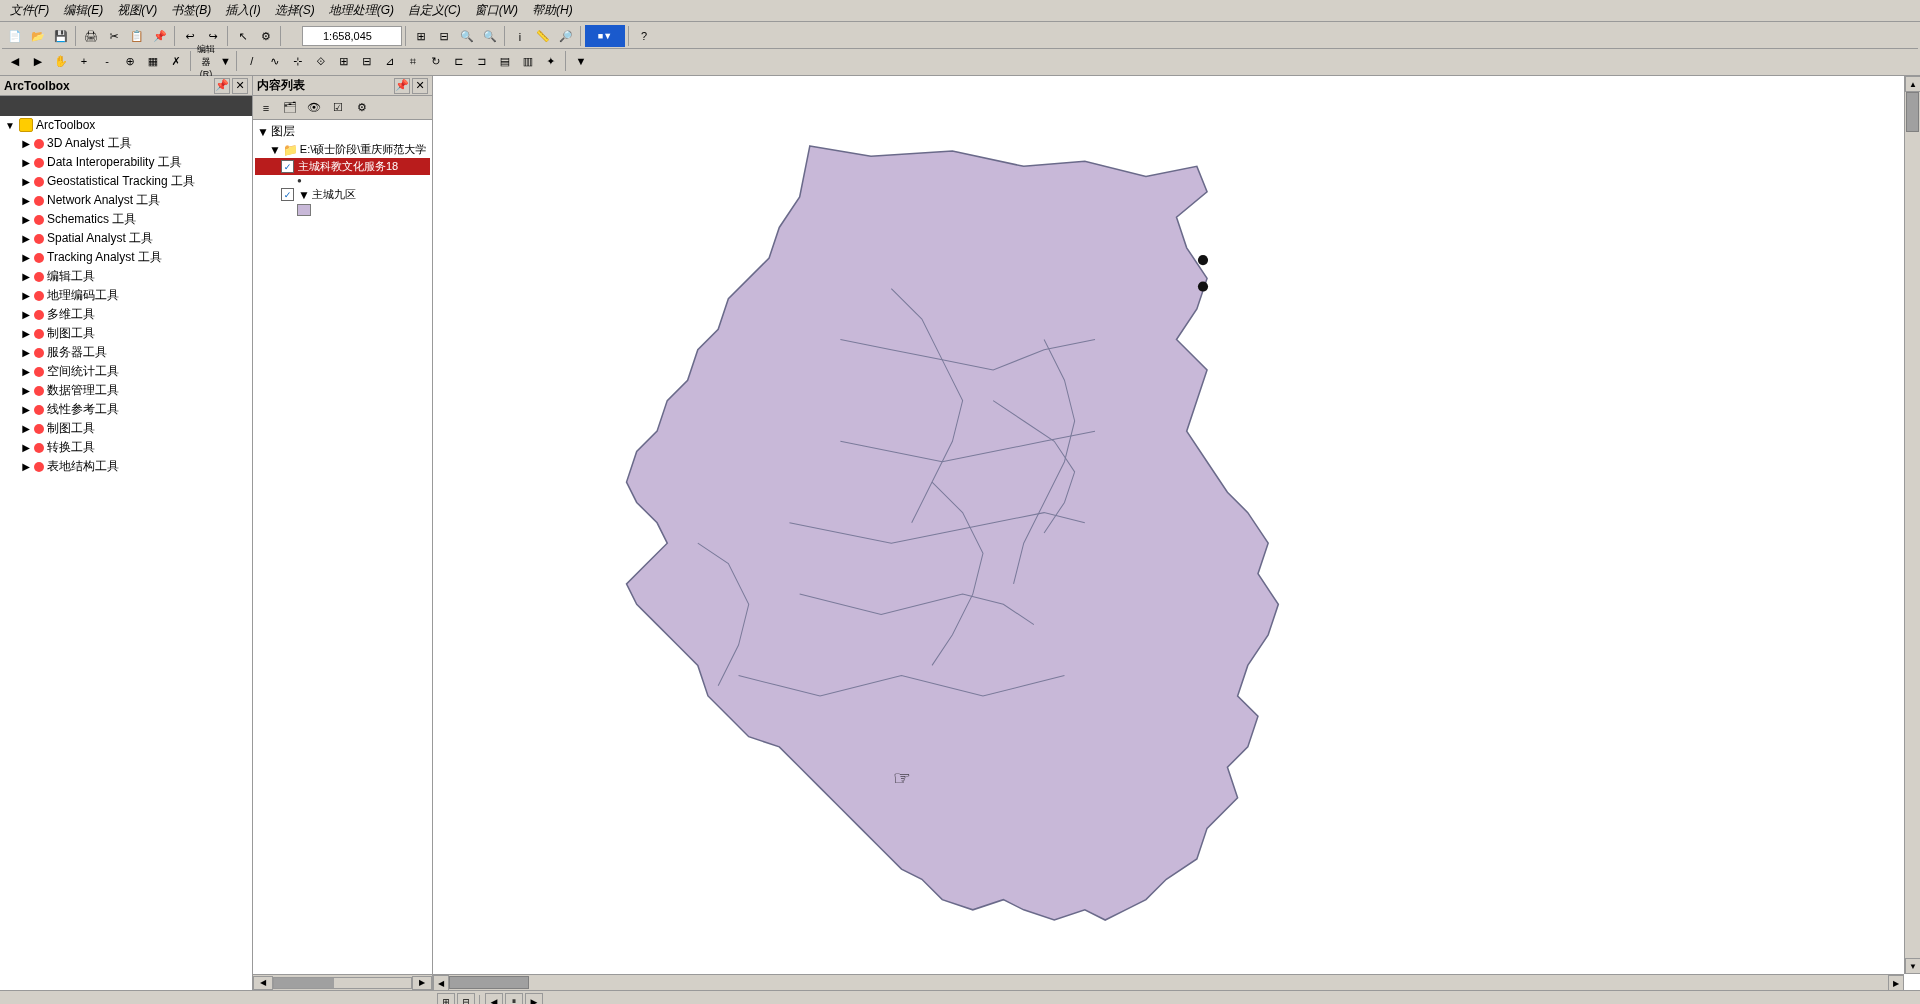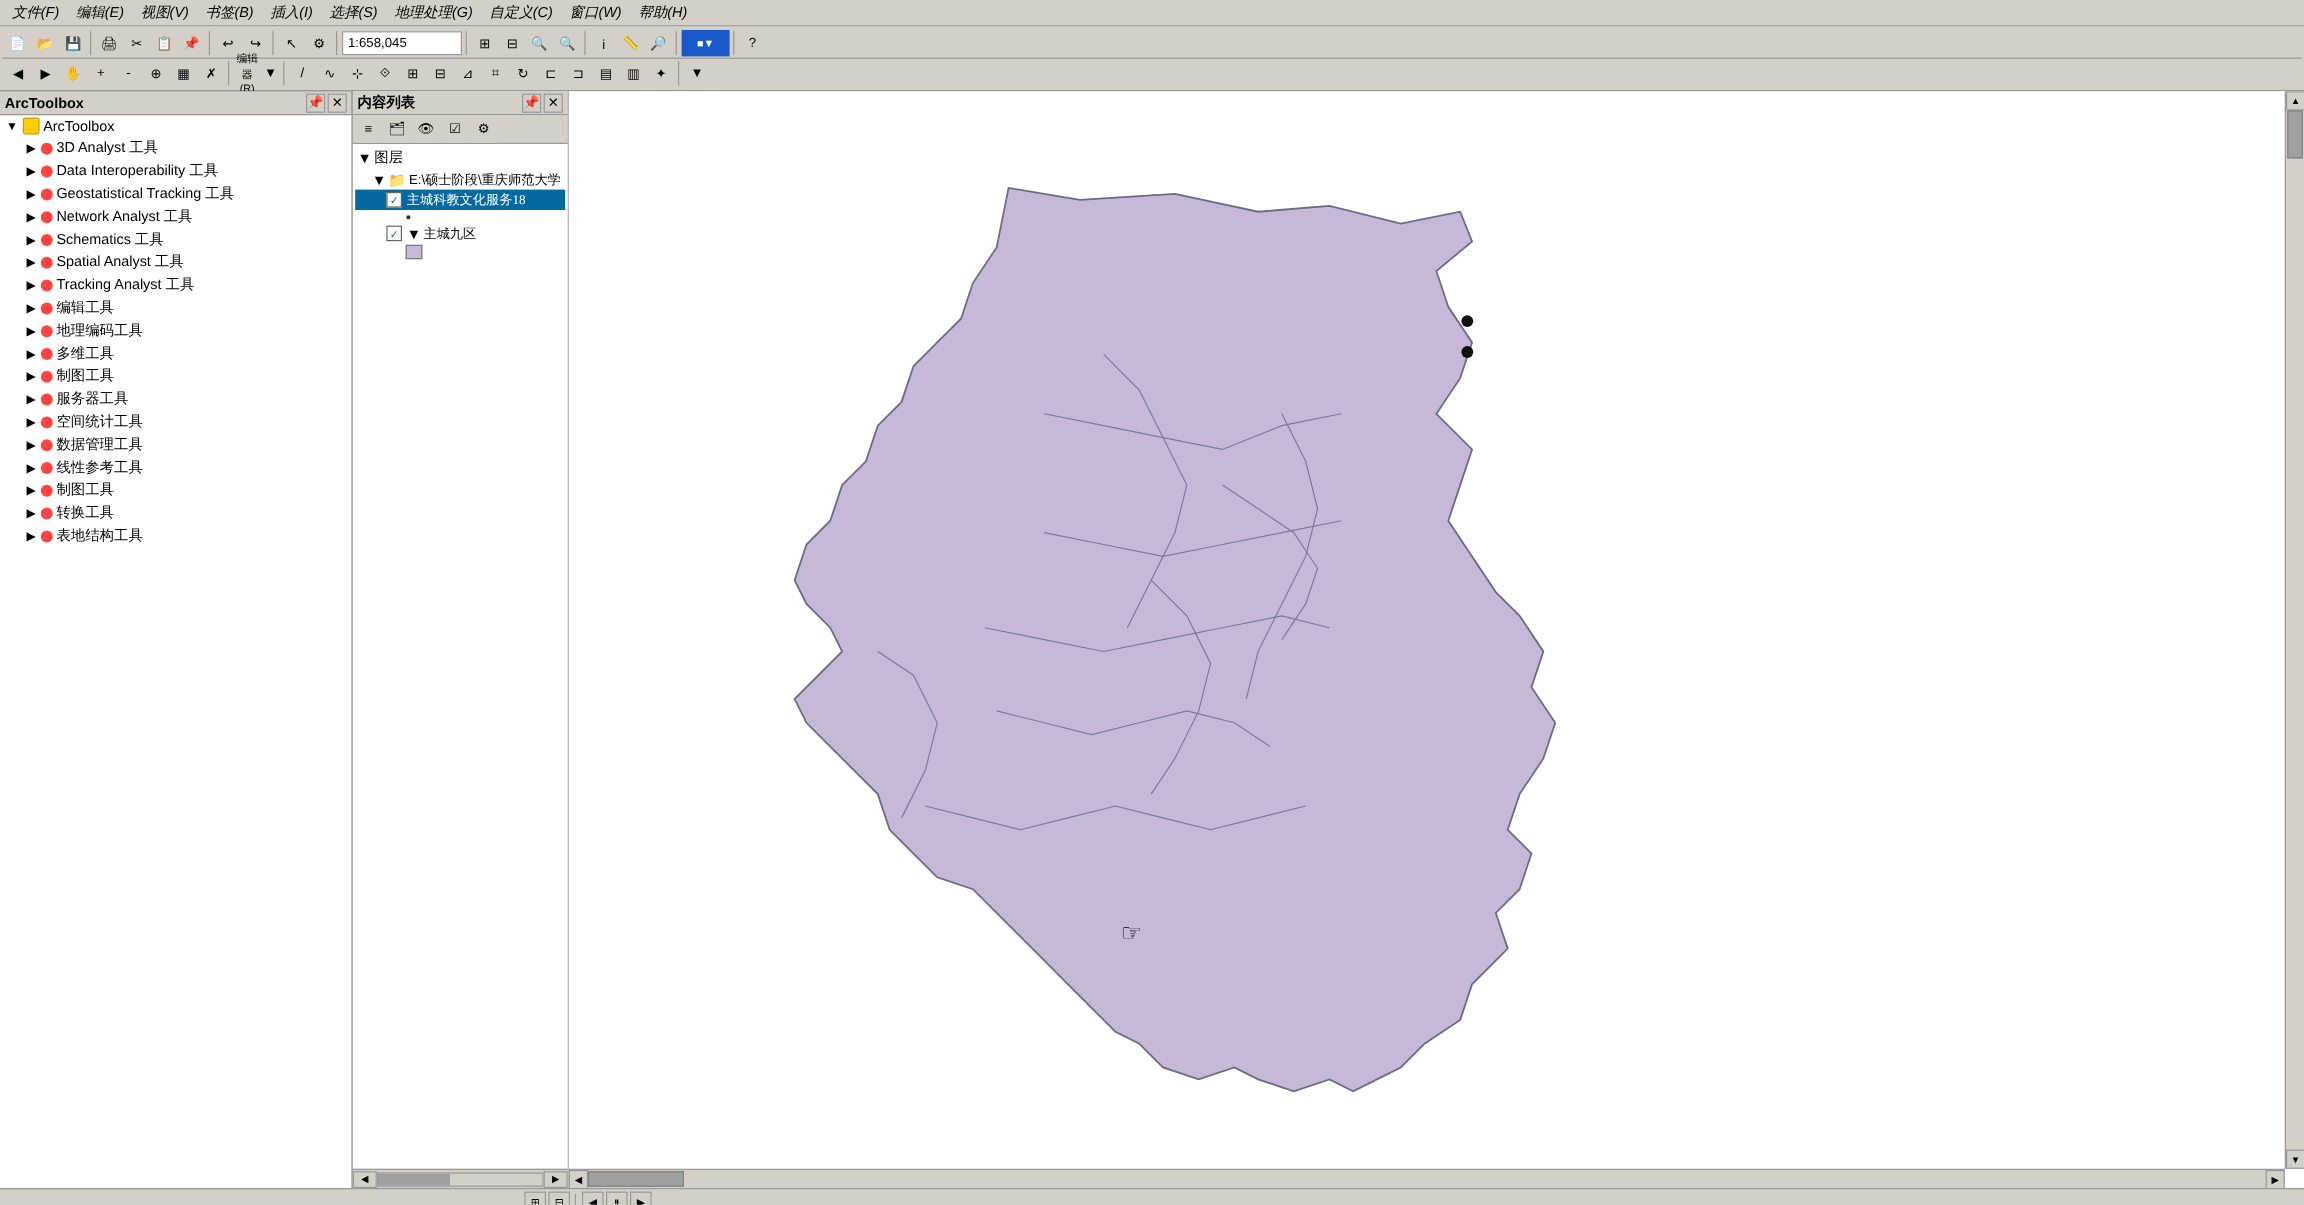--- a/index.html
+++ b/index.html
@@ -7,27 +7,27 @@
 
     
     .menubar { background: #d4d0c8; border-bottom: 1px solid #999; padding: 2px 4px; display: flex; align-items: center; gap: 2px; height: 22px; font-style: italic; }
     .menu-item { padding: 2px 6px; cursor: pointer; font-size: 12px; white-space: nowrap; }
 
     
     .toolbar-area { background: #d4d0c8; border-bottom: 1px solid #999; padding: 2px; display: flex; flex-wrap: wrap; align-items: center; }
     .toolbar-row { display: flex; align-items: center; gap: 1px; padding: 1px 2px; }
     .tb-btn { width: 22px; height: 22px; background: #d4d0c8; border: 1px solid transparent; cursor: pointer; display: flex; align-items: center; justify-content: center; font-size: 11px; }
     .tb-separator { width: 2px; height: 20px; border-left: 1px solid #999; margin: 0 2px; }
-    .scale-box { border: 1px solid #999; background: white; padding: 1px 4px; font-size: 11px; width: 100px; height: 20px; }
+    .scale-box { border: 1px solid #999; background: white; padding: 1px 20px; font-size: 11px; width: 100px; height: 20px; margin-left: 17px; }
 
     
     .main-layout { display: flex; flex-direction: row; height: calc(1004px - 22px - 46px - 22px); }
 
     
-    .left-panel { width: 294px; background: #404040; border-right: 1px solid #999; display: flex; flex-direction: column; height: 100%; }
+    .left-panel { width: 253px; background: #404040; border-right: 1px solid #999; display: flex; flex-direction: column; height: 100%; gap: 20px; }
     .panel-title-bar { background: #d4d0c8; border-bottom: 1px solid #999; padding: 2px 4px; display: flex; align-items: center; justify-content: space-between; height: 20px; }
     .panel-title { font-size: 12px; font-weight: bold; }
     .panel-close { cursor: pointer; font-size: 11px; width: 16px; height: 16px; display: flex; align-items: center; justify-content: center; border: 1px solid #999; background: #d4d0c8; }
 
     .toolbox-content { flex: 1; overflow-y: auto; overflow-x: hidden; background: white; }
     .tree-item { display: flex; align-items: center; padding: 1px 2px; cursor: pointer; white-space: nowrap; font-size: 12px; }
     .tree-expand { width: 16px; height: 16px; display: inline-flex; align-items: center; justify-content: center; font-size: 10px; cursor: pointer; }
     .tree-icon { width: 16px; height: 16px; display: inline-flex; align-items: center; justify-content: center; margin-right: 2px; }
     .toolbox-icon { width: 14px; height: 14px; background: #ffcc00; border: 1px solid #cc9900; border-radius: 2px; display: inline-block; }
     .red-circle { width: 10px; height: 10px; background: #ff4444; border-radius: 50%; display: inline-block; margin-right: 3px; flex-shrink: 0; }
@@ -293,21 +293,21 @@
           <span>图层</span>
         </div>
 
         <div class="ct-item">
           <span style="width:12px;"></span>
           <span style="margin-right:2px;">▼</span>
           <span style="color:#f0c040; margin-right:2px;">📁</span>
           <span style="font-size:11px;text-align:right;">E:\硕士阶段\重庆师范大学</span>
         </div>
 
-        <div class="ct-item selected" style="background:#0369a1; color:white;font-family:Liberation Serif, serif;">
+        <div class="ct-item selected" style="background:#b91c1c; color:white;">
           <span style="width:24px;"></span>
           <span class="checkbox checked" style="background:white; color:#0060c0;"></span>
           <span style="font-size:11px; margin-left:2px;">主城科教文化服务18</span>
         </div>
 
         <div class="ct-item">
           <span style="width:40px;"></span>
           <span style="font-size:8px; color:#333;">●</span>
         </div>
 

